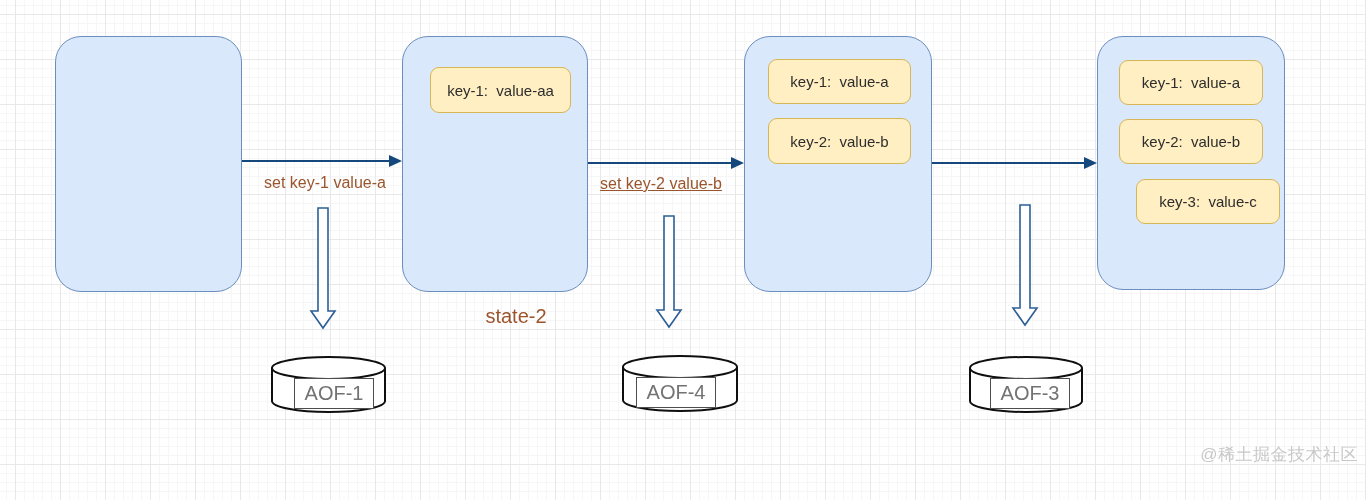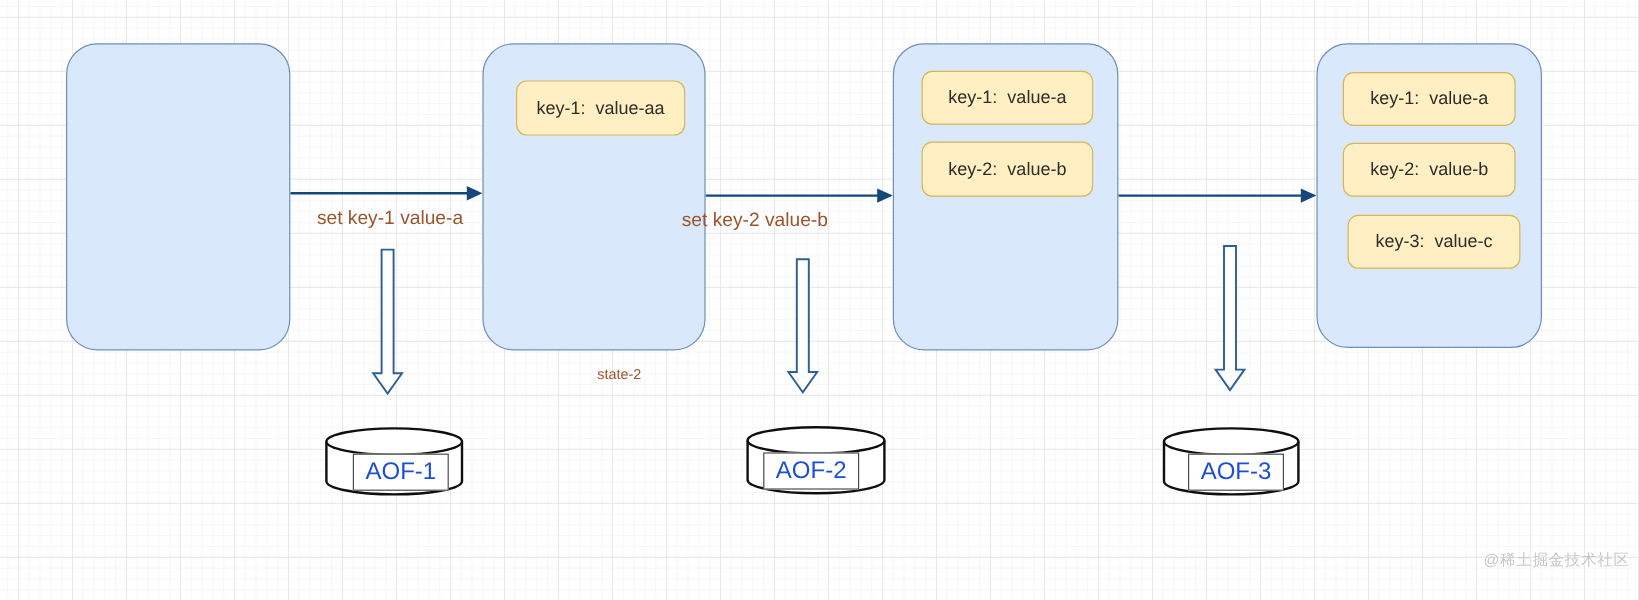--- a/index.html
+++ b/index.html
@@ -52,43 +52,43 @@
     text-align: center;
     font-size: 16px;
     color: #9a552d;
     white-space: nowrap;
   }
 
   .state-caption {
     position: absolute;
     width: 160px;
     text-align: center;
-    font-size: 12px;
+    font-size: 20px;
     color: #9a552d;
   }
 
   .aof-label {
     position: absolute;
     width: 80px;
     height: 31px;
     background: #ffffff;
     border: 1px solid #4d4d4d;
     box-sizing: border-box;
     display: flex;
     align-items: center;
     justify-content: center;
     font-size: 20px;
-    color: #1d4ed8;
+    color: #737373;
   }
 
   .watermark {
     position: absolute;
     right: 8px;
-    top: 458px;
-    font-size: 13px;
+    top: 443px;
+    font-size: 17px;
     letter-spacing: 0.5px;
     color: #c8c8c8;
   }
 </style>
 </head>
 <body>
 
 <div class="canvas">
 
   <svg class="svg-overlay" viewBox="0 0 1366 500">
@@ -131,27 +131,27 @@
   </div>
 
   <div class="state-box" style="left:744px; top:36px; width:188px; height:256px;">
     <div class="kv-chip" style="left:23px; top:22px; width:143px; height:45px;">key-1:  value-a</div>
     <div class="kv-chip" style="left:23px; top:81px; width:143px; height:46px;">key-2:  value-b</div>
   </div>
 
   <div class="state-box" style="left:1097px; top:36px; width:188px; height:254px;">
     <div class="kv-chip" style="left:21px; top:23px; width:144px; height:45px;">key-1:  value-a</div>
     <div class="kv-chip" style="left:21px; top:82px; width:144px; height:45px;">key-2:  value-b</div>
-    <div class="kv-chip" style="left:25px; top:142px; width:144px; height:45px;text-align:center;">key-3:  value-c</div>
+    <div class="kv-chip" style="left:38px; top:142px; width:144px; height:45px;text-align:center;">key-3:  value-c</div>
   </div>
 
   <div class="edge-label" style="left:240px; top:174px;">set key-1 value-a</div>
-  <div class="edge-label" style="left:544px; top:175px;">set key-2 value-b</div>
+  <div class="edge-label" style="left:576px; top:175px;text-decoration:underline;">set key-2 value-b</div>
 
   <div class="state-caption" style="left:436px; top:305px;">state-2</div>
 
   <div class="aof-label" style="left:294px; top:378px;">AOF-1</div>
-  <div class="aof-label" style="left:636px; top:377px;">AOF-2</div>
+  <div class="aof-label" style="left:636px; top:377px;">AOF-4</div>
   <div class="aof-label" style="left:990px; top:378px;">AOF-3</div>
 
   <div class="watermark">@稀土掘金技术社区</div>
 
 </div>
 
 </body></html>

